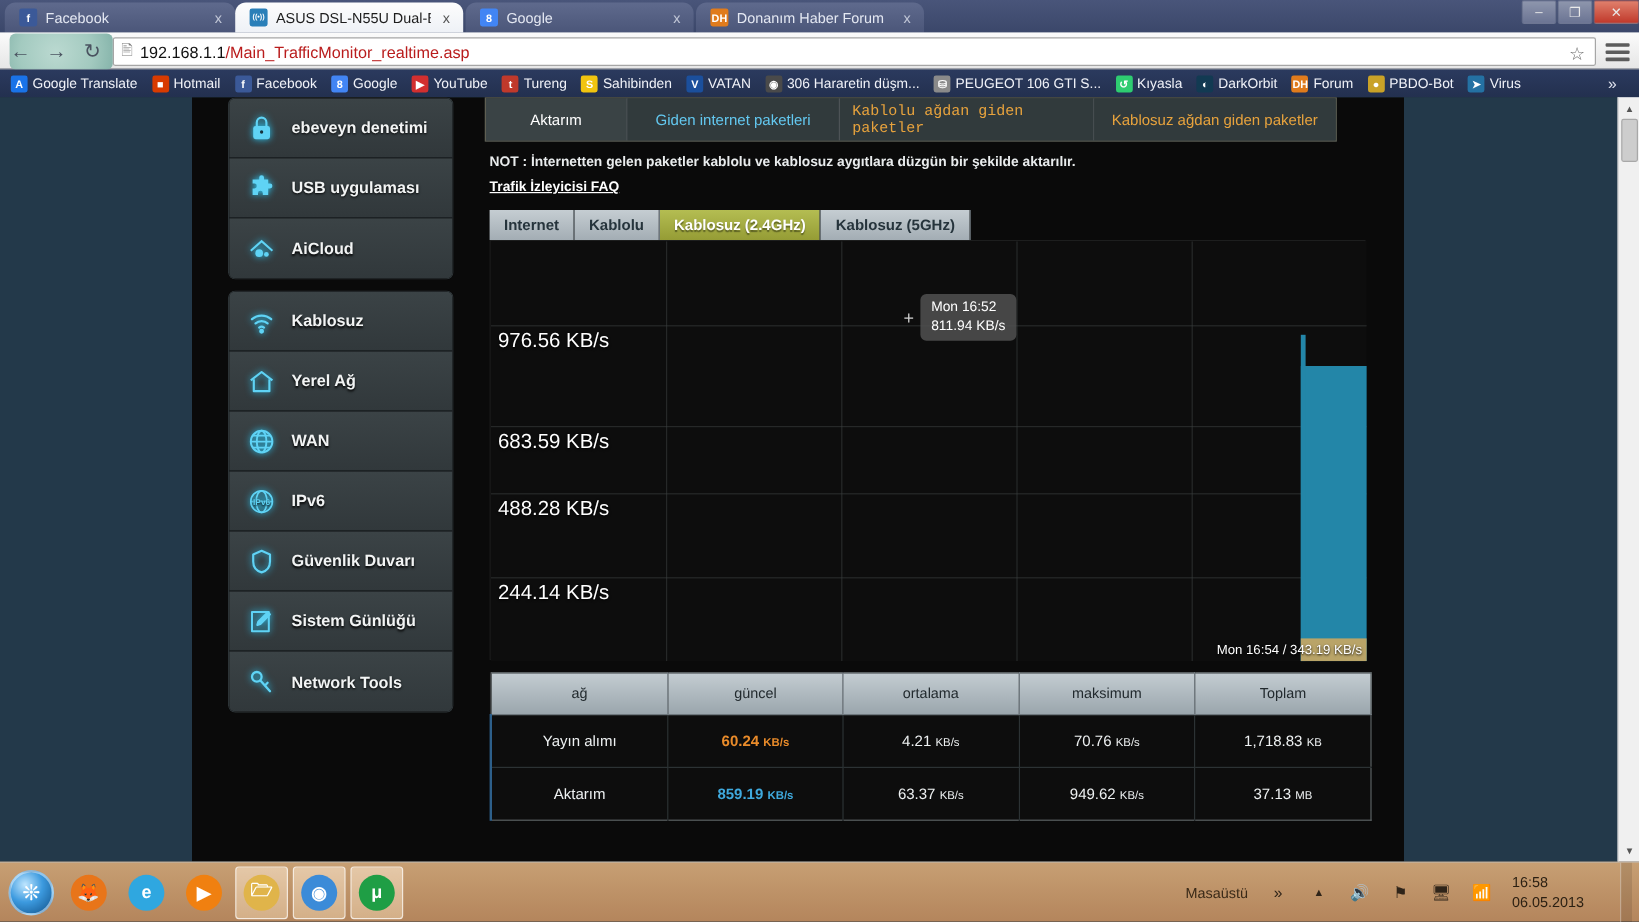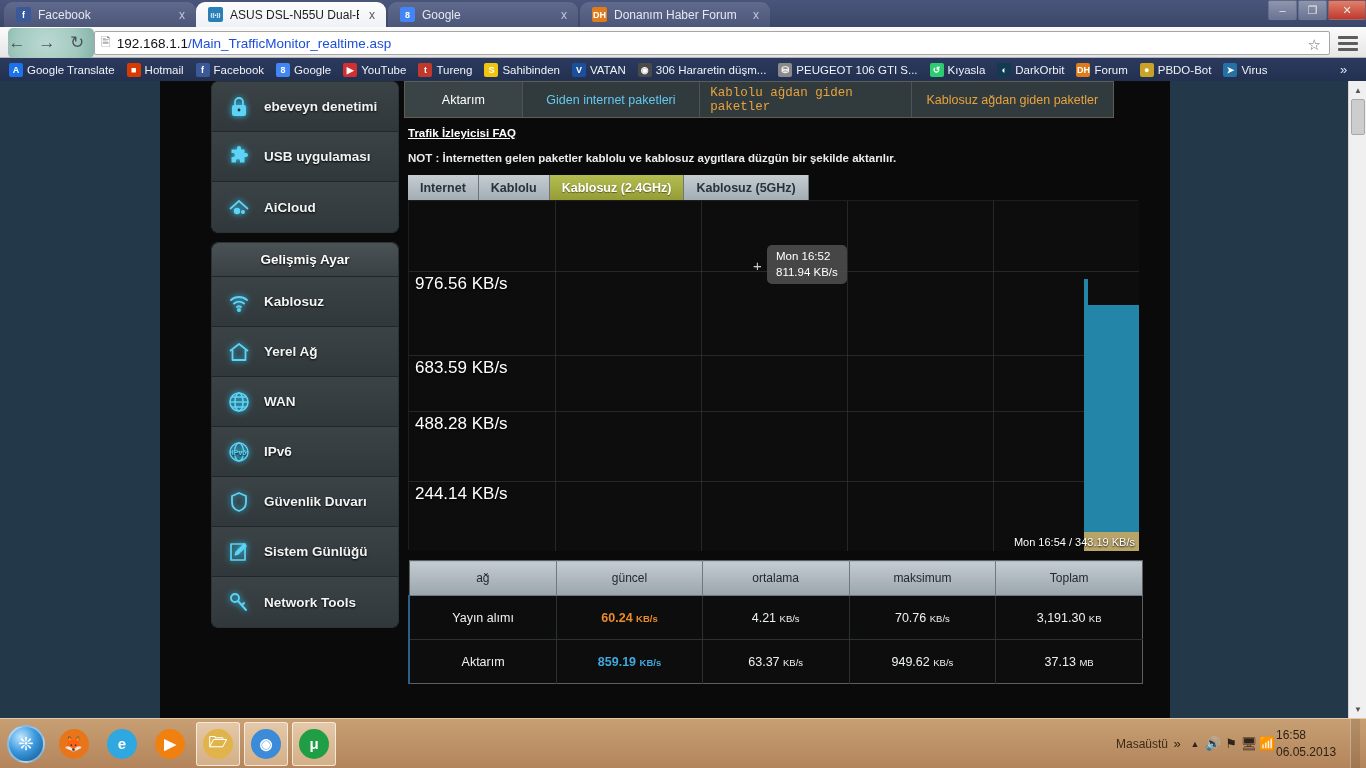--- a/index.html
+++ b/index.html
@@ -45,21 +45,21 @@
                     border-radius:5px; opacity:.95; }
   .nav-btn { width:30px; height:31px; display:flex; align-items:center; justify-content:center;
              font-size:17px; color:#4a5360; position:relative; z-index:3; }
   #urlbar {
     position:absolute; left:94px; top:31px; width:1236px; height:24px;
     background:#ffffff; border:1px solid #a6a6a6; border-radius:2px;
     display:flex; align-items:center; padding:0 6px; gap:6px;
   }
   #url-text { font-size:13.5px; color:#3a3a3a; white-space:nowrap; }
   #url-text .host { color:#111; }
-  #url-text .path { color:#1d4ed8;text-align:right; }
+  #url-text .path { color:#b91c1c;text-align:right; }
   #star-icon { position:absolute; right:8px; top:4px; font-size:15px; color:#6e6e6e; }
   #menu-icon { position:absolute; left:1338px; top:32px; width:20px; height:22px;
                display:flex; flex-direction:column; justify-content:center; gap:3px; }
   #menu-icon i { display:block; height:3px; background:#5c5c5c; border-radius:1px; }
 
   #bookmarks {
     position:absolute; left:0; top:58px; width:1366px; height:23px;
     background: linear-gradient(#2b3a5e,#23304f);
     display:flex; align-items:center; gap:2px; padding-left:4px;
     overflow:hidden;
@@ -79,21 +79,21 @@
           border-radius:2px; }
   .wbtn.close { background: linear-gradient(#e0806c,#c0392b); width:38px; }
 
   
   #viewport { position:absolute; left:0; top:81px; width:1348px; height:637px;
               background:#1d3040; overflow:hidden; }
   #page-bg { position:absolute; left:0; top:0; width:1348px; height:637px; background:#23394a; }
   #center-dark { position:absolute; left:160px; top:0; width:1010px; height:637px; background:#0a0a0a; }
 
   
-  #sidebar { position:absolute; left:211px; top:0px; width:188px; }
+  #sidebar { position:absolute; left:190px; top:0px; width:188px; }
   .menu-group { background:#0a0a0a; border-radius:6px; margin-bottom:9px; overflow:hidden; }
   .menu-group-inner { border:1px solid #2c3336; border-radius:6px; overflow:hidden; }
   .menu-item {
     height:50px; display:flex; align-items:center; gap:12px; padding-left:14px;
     background: linear-gradient(#3b4346,#31383b);
     border-bottom:1px solid #20262a;
     color:#f2f4f4; font-size:13.5px; font-weight:bold;
     text-shadow:0 1px 2px #000;
   }
   .menu-item:last-child { border-bottom:none; }
@@ -193,21 +193,21 @@
   .orb { width:38px; height:38px; border-radius:50%;
          background: radial-gradient(circle at 35% 30%, #bfe6ff 0%, #3c9adf 45%, #0f4f86 100%);
          border:2px solid #e5f3ff88; display:flex; align-items:center; justify-content:center; }
   .tb-icon { width:44px; height:44px; display:flex; align-items:center; justify-content:center;
              margin:0 2px; }
   .tb-icon.pinned { background: linear-gradient(#f4ddc3aa,#e3c49eaa);
                     border:1px solid #ffffffaa; border-radius:3px; }
   .tb-glyph { width:30px; height:30px; border-radius:50%;
               display:flex; align-items:center; justify-content:center;
               font-size:15px; font-weight:bold; color:#fff; }
-  #tray { margin-left:auto; display:flex; align-items:center; gap:0; padding-right:6px; height:50px; }
+  #tray { margin-left:auto; display:flex; align-items:center; gap:16px; padding-right:6px; height:50px; }
   #tray .tlabel { font-size:12px; color:#3a2a18; }
   #tray .tico { width:18px; height:18px; display:flex; align-items:center; justify-content:center;
                 font-size:13px; color:#2f2419; }
   #clock { display:flex; flex-direction:column; align-items:flex-start; justify-content:center;
            font-size:12px; color:#2a1f12; line-height:1.35; min-width:74px; }
   #showdesktop { width:10px; height:50px; background:#0000001a; border-left:1px solid #ffffff55; }
 </style>
 </head>
 <body>
 
@@ -359,21 +359,20 @@
                 <circle cx="10" cy="16" r="3.2" fill="#5fd3f5" stroke="none"></circle>
                 <circle cx="16" cy="17" r="2" fill="#5fd3f5" stroke="none"></circle>
               </svg>
             </span>
             <span>AiCloud</span>
           </div>
         </div>
       </div>
       <div class="menu-group">
         <div class="menu-group-inner">
-          <div class="menu-head">Gelişmiş Ayar</div>
           <div class="menu-item">
             <span class="mi-icon">
               <svg viewBox="0 0 24 24" fill="none" stroke="#5fd3f5" stroke-width="1.9" stroke-linecap="round">
                 <path d="M4 10a12 12 0 0116 0"></path>
                 <path d="M7 13.5a7.5 7.5 0 0110 0"></path>
                 <path d="M10 17a3.2 3.2 0 014 0"></path>
                 <circle cx="12" cy="20" r="1.1" fill="#5fd3f5"></circle>
               </svg>
             </span>
             <span>Kablosuz</span>
@@ -449,22 +448,22 @@
           <span>Giden internet paketleri</span>
         </div>
         <div class="subtab" style="width: 212px; font-family: Liberation Mono, monospace;">
           <span>Kablolu ağdan giden paketler</span>
         </div>
         <div class="subtab" style="width: 202px;">
           <span>Kablosuz ağdan giden paketler</span>
         </div>
       </div>
 
+    <div id="note">NOT : İnternetten gelen paketler kablolu ve kablosuz aygıtlara düzgün bir şekilde aktarılır.</div>
     <div><a id="faqlink">Trafik İzleyicisi FAQ</a></div>
-    <div id="note">NOT : İnternetten gelen paketler kablolu ve kablosuz aygıtlara düzgün bir şekilde aktarılır.</div>
 
     <div id="bandtabs">
         <div class="btab">
           <span>Internet</span>
         </div>
         <div class="btab">
           <span>Kablolu</span>
         </div>
         <div class="btab selected">
           <span>Kablosuz (2.4GHz)</span>
@@ -509,21 +508,21 @@
             <th style="width: 147px;">maksimum</th>
             <th style="width: 147px;">Toplam</th>
           </tr>
         </thead>
       <tbody>
           <tr>
             <td class="leftbar"><span>Yayın alımı</span></td>
             <td class="cur-rx"><span>60.24</span> <span class="unit">KB/s</span></td>
             <td><span>4.21</span> <span class="unit">KB/s</span></td>
             <td><span>70.76</span> <span class="unit">KB/s</span></td>
-            <td><span>3,191.30</span> <span class="unit">KB</span></td>
+            <td><span>1,718.83</span> <span class="unit">KB</span></td>
           </tr>
           <tr>
             <td class="leftbar"><span>Aktarım</span></td>
             <td class="cur-tx"><span>859.19</span> <span class="unit">KB/s</span></td>
             <td><span>63.37</span> <span class="unit">KB/s</span></td>
             <td><span>949.62</span> <span class="unit">KB/s</span></td>
             <td><span>37.13</span> <span class="unit">MB</span></td>
           </tr>
         </tbody>
     </table>

